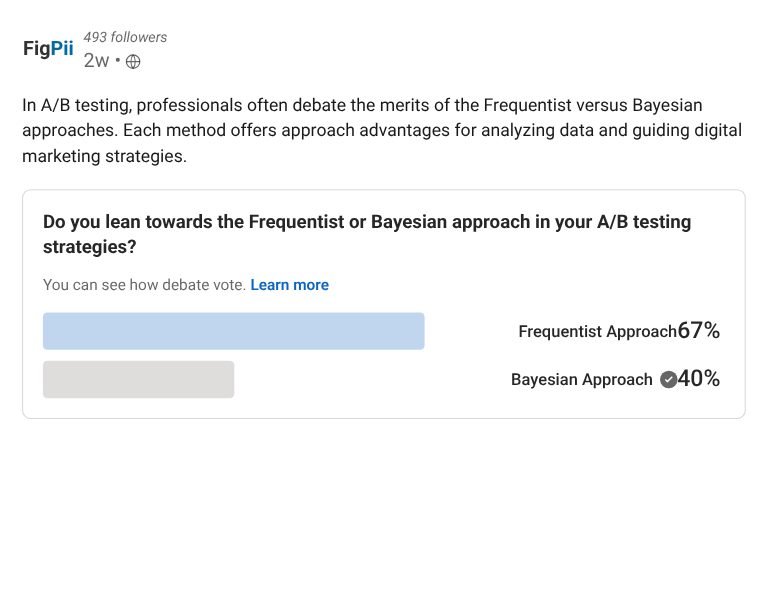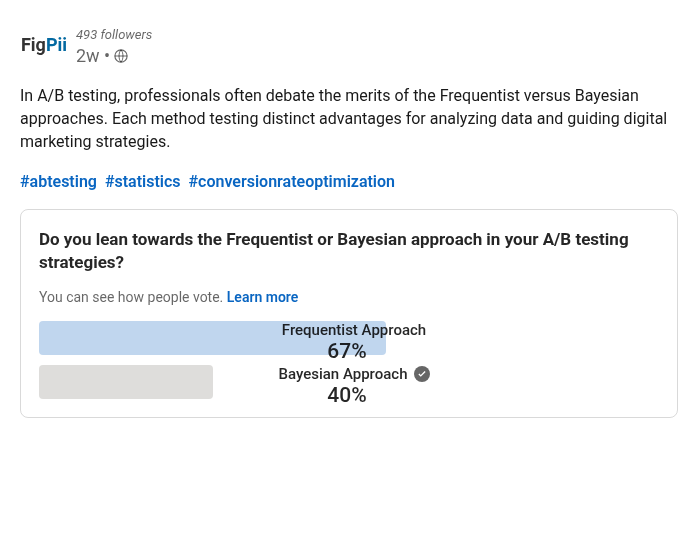--- a/index.html
+++ b/index.html
@@ -105,25 +105,24 @@
       margin-bottom: 16px;
     }
     .poll-sub .learn-more {
       color: #0a66c2;
       font-weight: 600;
       cursor: pointer;
     }
     .poll-option {
       display: flex;
       align-items: center;
-      justify-content: flex-start;
+      justify-content: flex-end;
       margin-bottom: 10px;
       position: relative;
       height: 34px;
-      flex-direction: column;
     }
     .poll-bar-track {
       position: absolute;
       left: 0;
       top: 0;
       bottom: 0;
       border-radius: 4px;
     }
     .poll-bar-fill {
       height: 100%;
@@ -183,32 +182,27 @@
         <span class="globe-icon">
           <svg viewBox="0 0 16 16" width="14" height="14" fill="rgba(0,0,0,0.6)">
             <circle cx="8" cy="8" r="7" fill="none" stroke="rgba(0,0,0,0.6)" stroke-width="1.3"></circle>
             <path d="M1 8 h14 M8 1 c3 3 3 11 0 14 M8 1 c-3 3 -3 11 0 14" fill="none" stroke="rgba(0,0,0,0.6)" stroke-width="1.1"></path>
           </svg>
         </span>
       </div>
     </div>
   </div>
 
-  <div class="body-text">In A/B testing, professionals often debate the merits of the Frequentist versus Bayesian approaches. Each method testing distinct advantages for analyzing data and guiding digital marketing strategies.</div>
-
-  <div class="hashtags">
-    <a>#abtesting</a>
-    <a>#statistics</a>
-    <a>#conversionrateoptimization</a>
-  </div>
+  <div class="body-text">In A/B testing, professionals often debate the merits of the Frequentist versus Bayesian approaches. Each method offers approach advantages for analyzing data and guiding digital marketing strategies.</div>
+
 
   <div class="poll-card">
     <div class="poll-question">Do you lean towards the Frequentist or Bayesian approach in your A/B testing strategies?</div>
     <div class="poll-sub">
-      <span>You can see how people vote. </span><span class="learn-more">Learn more</span>
+      <span>You can see how debate vote. </span><span class="learn-more">Learn more</span>
     </div>
 
     <div class="poll-option">
       <div class="poll-bar-track" style="width:56%;">
         <div class="poll-bar-fill blue" style="width:100%;height:100%"></div>
       </div>
       <div class="poll-label">
         <span>Frequentist Approach</span>
       </div>
       <div class="poll-percent">67%</div>

